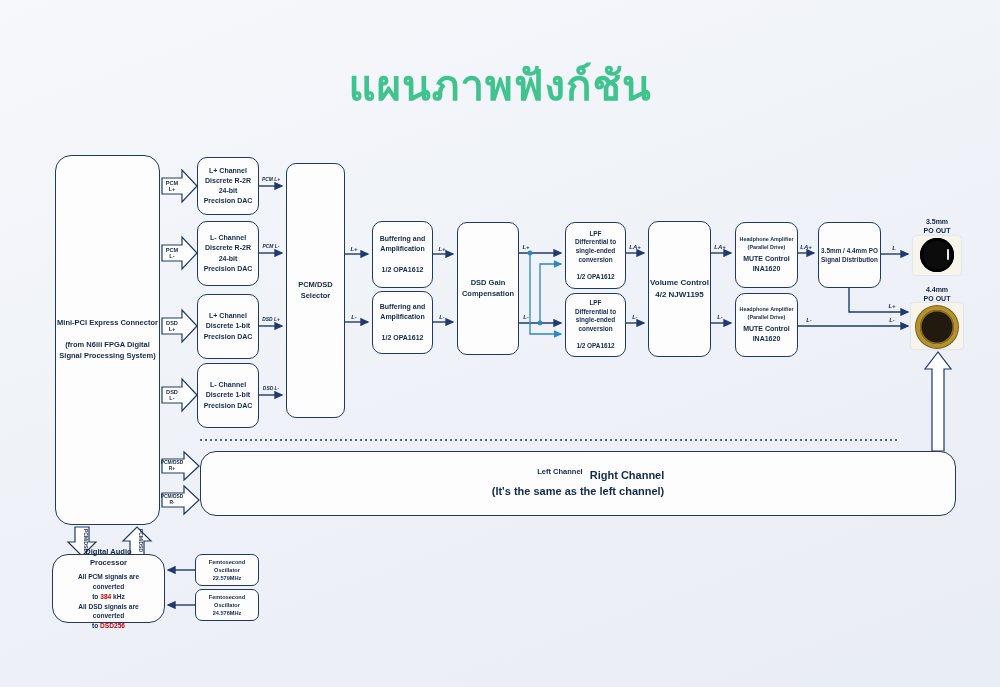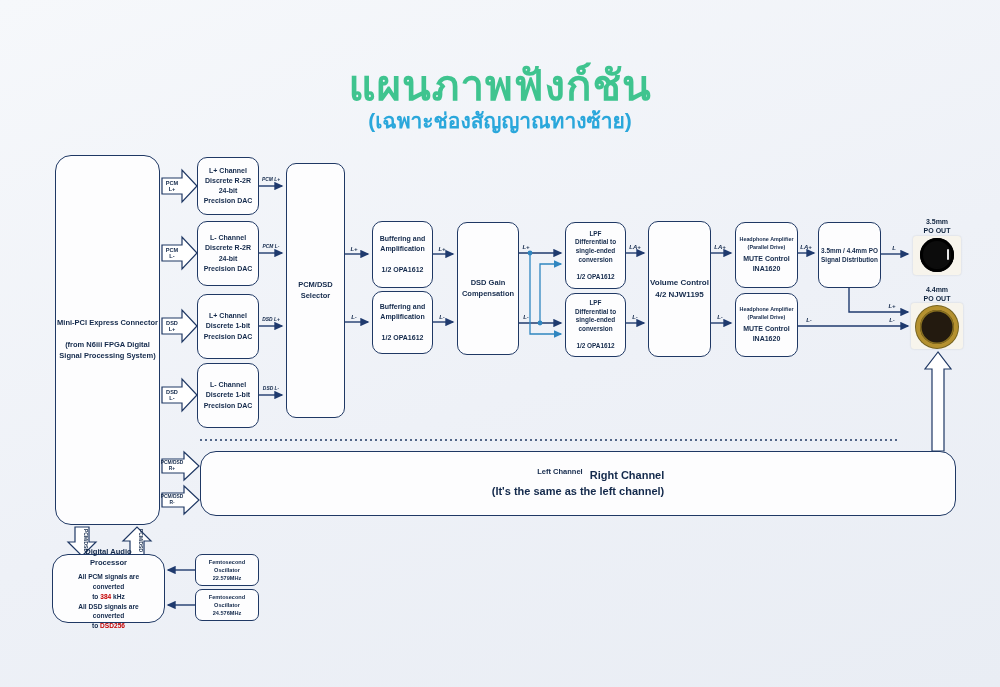--- a/index.html
+++ b/index.html
@@ -52,21 +52,20 @@
   .red{color:#c40000;}
   svg{position:absolute;left:0;top:0;}
   .dap-line{font-size:6.6px;line-height:1.5;font-weight:bold;}
 </style>
 </head>
 <body>
 
 <div id="canvas">
 
   <div class="ttl" id="main-title" style="color:#3fc48f">แผนภาพฟังก์ชัน</div>
-  <div class="ttl" id="sub-title" style="color:#2aa7db">(เฉพาะช่องสัญญาณทางซ้าย)</div>
 
   <svg width="1000" height="687">
     <defs>
       <marker id="ah" markerWidth="7" markerHeight="6" refX="5.5" refY="3" orient="auto">
         <path d="M0,0 L6.5,3 L0,6 Z" fill="#1f3a6e"></path>
       </marker>
       <marker id="ahc" markerWidth="7" markerHeight="6" refX="5.5" refY="3" orient="auto">
         <path d="M0,0 L6.5,3 L0,6 Z" fill="#2f86c0"></path>
       </marker>
     </defs>

